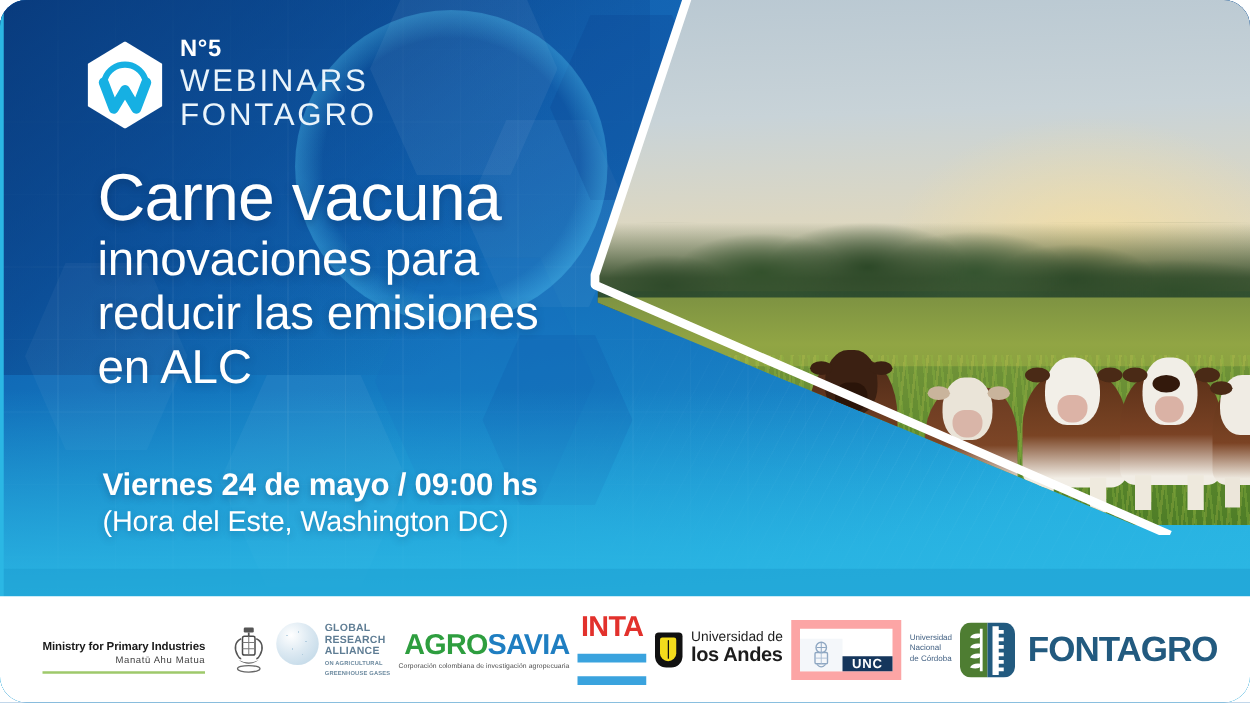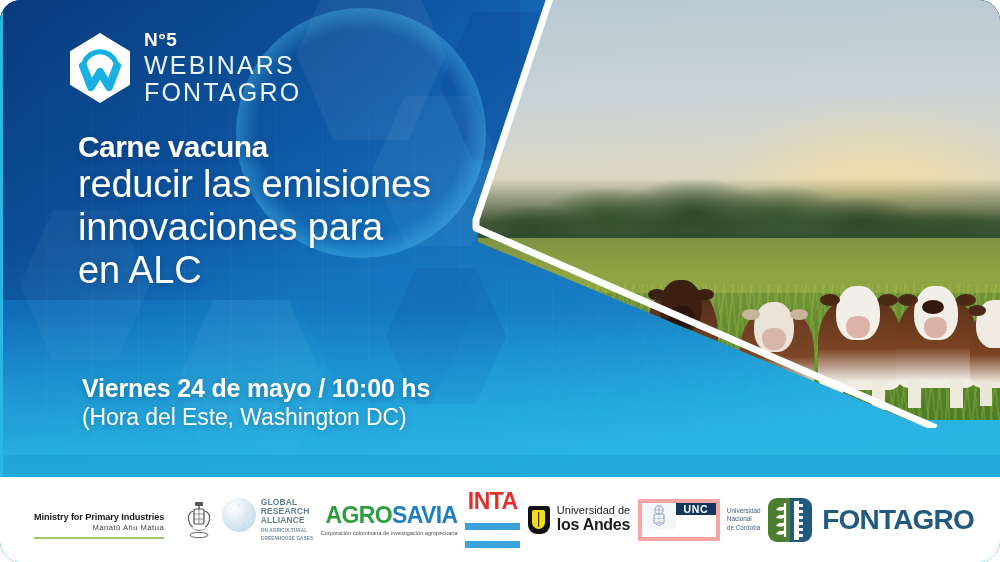--- a/index.html
+++ b/index.html
@@ -62,21 +62,21 @@
     clip-path:polygon(50% 0%,100% 26%,100% 74%,50% 100%,0% 74%,0% 26%);
   }
   .hexlogo svg{position:absolute;left:0;top:0;}
   .logo-text{display:flex;flex-direction:column;line-height:1;}
   .logo-n5{color:#ffffff;font-size:19px;font-weight:bold;letter-spacing:.5px;margin-bottom:3px;}
   .logo-word{color:#eaf4fb;font-size:25px;letter-spacing:2.2px;font-weight:300;line-height:1.08;}
 
   
   .headline{position:absolute;left:78px;top:131px;width:470px;}
   .hl-bold{
-    color:#ffffff;font-size:30px;font-weight:bold;line-height:1.06;letter-spacing:-.6px;
+    color:#ffffff;font-size:53px;font-weight:normal;line-height:1.06;letter-spacing:-.6px;
     text-shadow:0 2px 7px rgba(3,40,85,.38);
   }
   .hl-light{
     color:#ffffff;font-size:38px;font-weight:300;line-height:1.13;letter-spacing:-.2px;
     text-shadow:0 2px 7px rgba(3,40,85,.32);
   }
 
   
   .dateblock{position:absolute;left:82px;top:374px;}
   .date-main{color:#ffffff;font-size:25px;font-weight:bold;line-height:1.18;letter-spacing:-.2px;
@@ -185,21 +185,21 @@
     display:flex;align-items:center;justify-content:center;}
   .andes-inner{width:13px;height:19px;background:#f3dc1c;border-radius:2px 2px 7px 7px;position:relative;}
   .andes-inner:after{content:"";position:absolute;left:50%;top:2px;width:1.6px;height:15px;
     background:#111;transform:translateX(-50%);border-radius:1px;}
   .andes-txt{display:flex;flex-direction:column;line-height:1.05;}
   .andes-txt .a{font-size:11px;color:#1c1c1c;}
   .andes-txt .b{font-size:16px;color:#1c1c1c;font-weight:bold;letter-spacing:-.3px;}
 
   
   .unc{display:flex;align-items:center;gap:7px;}
-  .unc-box{display:flex;align-items:flex-start;height:34px;border:4px solid #fca5a5;}
+  .unc-box{display:flex;align-items:flex-end;height:34px;border:7px solid #fca5a5;}
   .unc-crest{width:34px;background:#f4f7fa;display:flex;align-items:center;justify-content:center;}
   .unc-mark{width:40px;background:#15365c;display:flex;align-items:center;justify-content:center;
     color:#fff;font-size:10.5px;font-weight:bold;letter-spacing:.6px;}
   .unc-txt{display:flex;flex-direction:column;line-height:1.3;}
   .unc-txt span{font-size:6.4px;color:#3f5e80;}
 
   
   .fontagro{display:flex;align-items:center;gap:10px;}
   .fn-mark{width:44px;height:44px;border-radius:9px;overflow:hidden;display:flex;}
   .fn-left{width:50%;background:#4e7d32;position:relative;}
@@ -313,27 +313,27 @@
     </div>
     <div class="logo-text">
       <div class="logo-n5">N°5</div>
       <div class="logo-word">WEBINARS</div>
       <div class="logo-word">FONTAGRO</div>
     </div>
   </div>
 
   <div class="headline">
     <div class="hl-bold">Carne vacuna</div>
+    <div class="hl-light">innovaciones para</div>
     <div class="hl-light">reducir las emisiones</div>
-    <div class="hl-light">innovaciones para</div>
     <div class="hl-light">en ALC</div>
   </div>
 
   <div class="dateblock">
-    <div class="date-main">Viernes 24 de mayo / 10:00 hs</div>
+    <div class="date-main">Viernes 24 de mayo / 09:00 hs</div>
     <div class="date-sub">(Hora del Este, Washington DC)</div>
   </div>
 
   <div class="band-strip"></div>
   <div class="left-edge"></div>
 
   <div class="footer">
 
     <div class="logo-slot mpi">
       <div class="mpi-txt">

